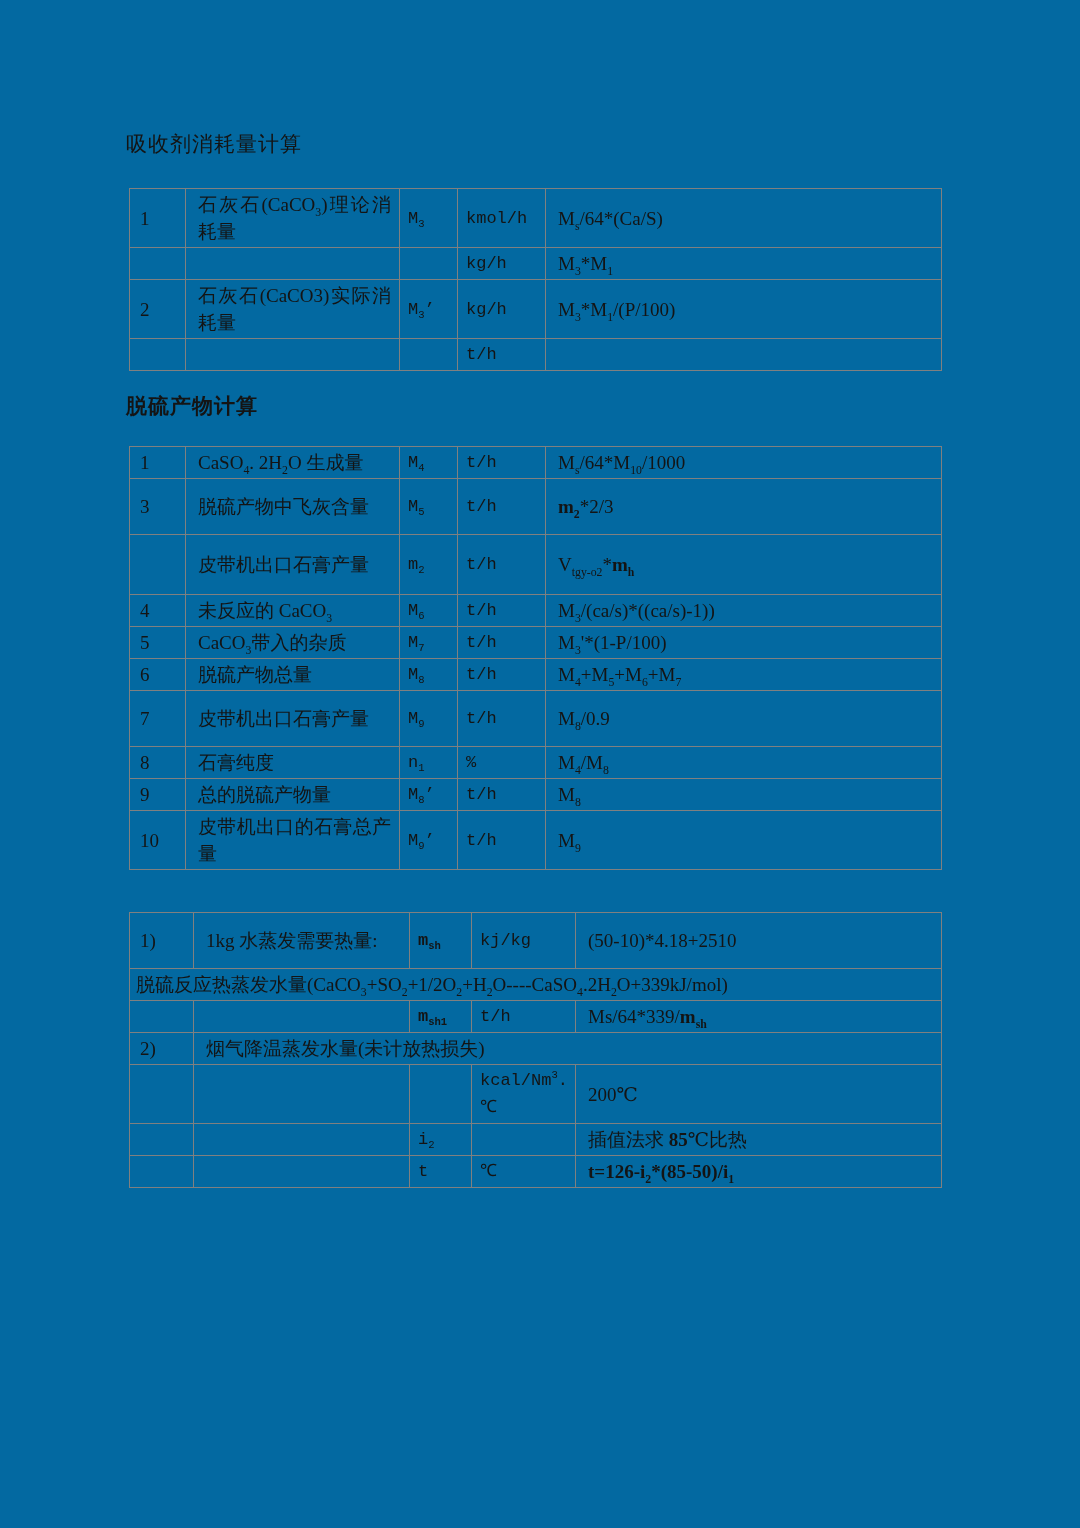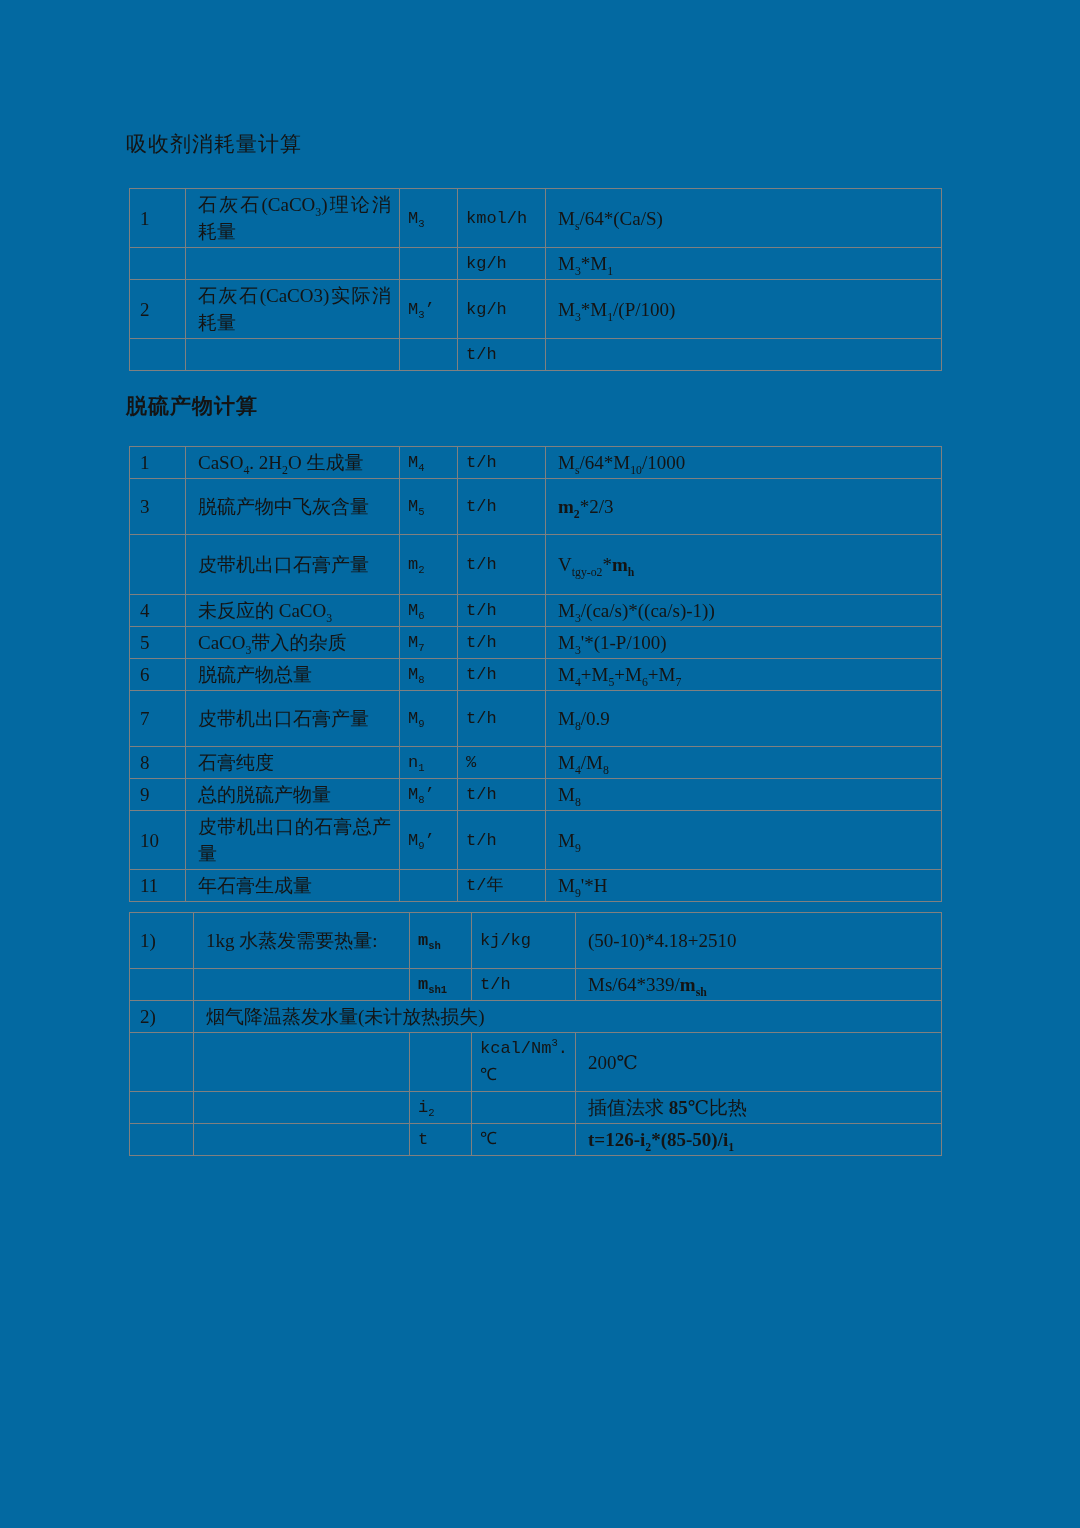--- a/index.html
+++ b/index.html
@@ -141,47 +141,43 @@
       <td class="c-unit">t/h</td>
       <td class="c-frm">M<sub>8</sub></td>
     </tr>
     <tr class="h56">
       <td class="c-num">10</td>
       <td class="c-name">皮带机出口的石膏总产量</td>
       <td class="c-sym">M<sub>9</sub>’</td>
       <td class="c-unit">t/h</td>
       <td class="c-frm">M<sub>9</sub></td>
     </tr>
-    <tr class="h29">
-      <td class="c-num">11</td>
-      <td class="c-name">年石膏生成量</td>
-      <td class="c-sym"></td>
-      <td class="c-unit">t/年</td>
-      <td class="c-frm">M<sub>9</sub>'*H</td>
-    </tr>
   </tbody>
     </table>
 
   <table style="top:912px;">
     <colgroup>
         <col style="width:64px">
         <col style="width:216px">
         <col style="width:62px">
         <col style="width:104px">
         <col style="width:366px">
       </colgroup>
     <tbody>
         <tr class="h56">
       <td class="c-num">1)</td>
       <td class="c-name">1kg 水蒸发需要热量:</td>
       <td class="c-sym"><b>m<sub>sh</sub></b></td>
       <td class="c-unit">kj/kg</td>
       <td class="c-frm">(50-10)*4.18+2510</td>
     </tr>
     <tr class="h29">
+      <td class="c-name" colspan="5" style="padding-left:6px;">脱硫反应热蒸发水量(CaCO<sub>3</sub>+SO<sub>2</sub>+1/2O<sub>2</sub>+H<sub>2</sub>O----CaSO<sub>4</sub>.2H<sub>2</sub>O+339kJ/mol)</td>
+    </tr>
+    <tr class="h29">
       <td class="c-num"></td>
       <td class="c-name"></td>
       <td class="c-sym"><b>m<sub>sh1</sub></b></td>
       <td class="c-unit">t/h</td>
       <td class="c-frm">Ms/64*339/<b>m<sub>sh</sub></b></td>
     </tr>
     <tr class="h29">
       <td class="c-num">2)</td>
       <td class="c-name" colspan="4">烟气降温蒸发水量(未计放热损失)</td>
     </tr>

